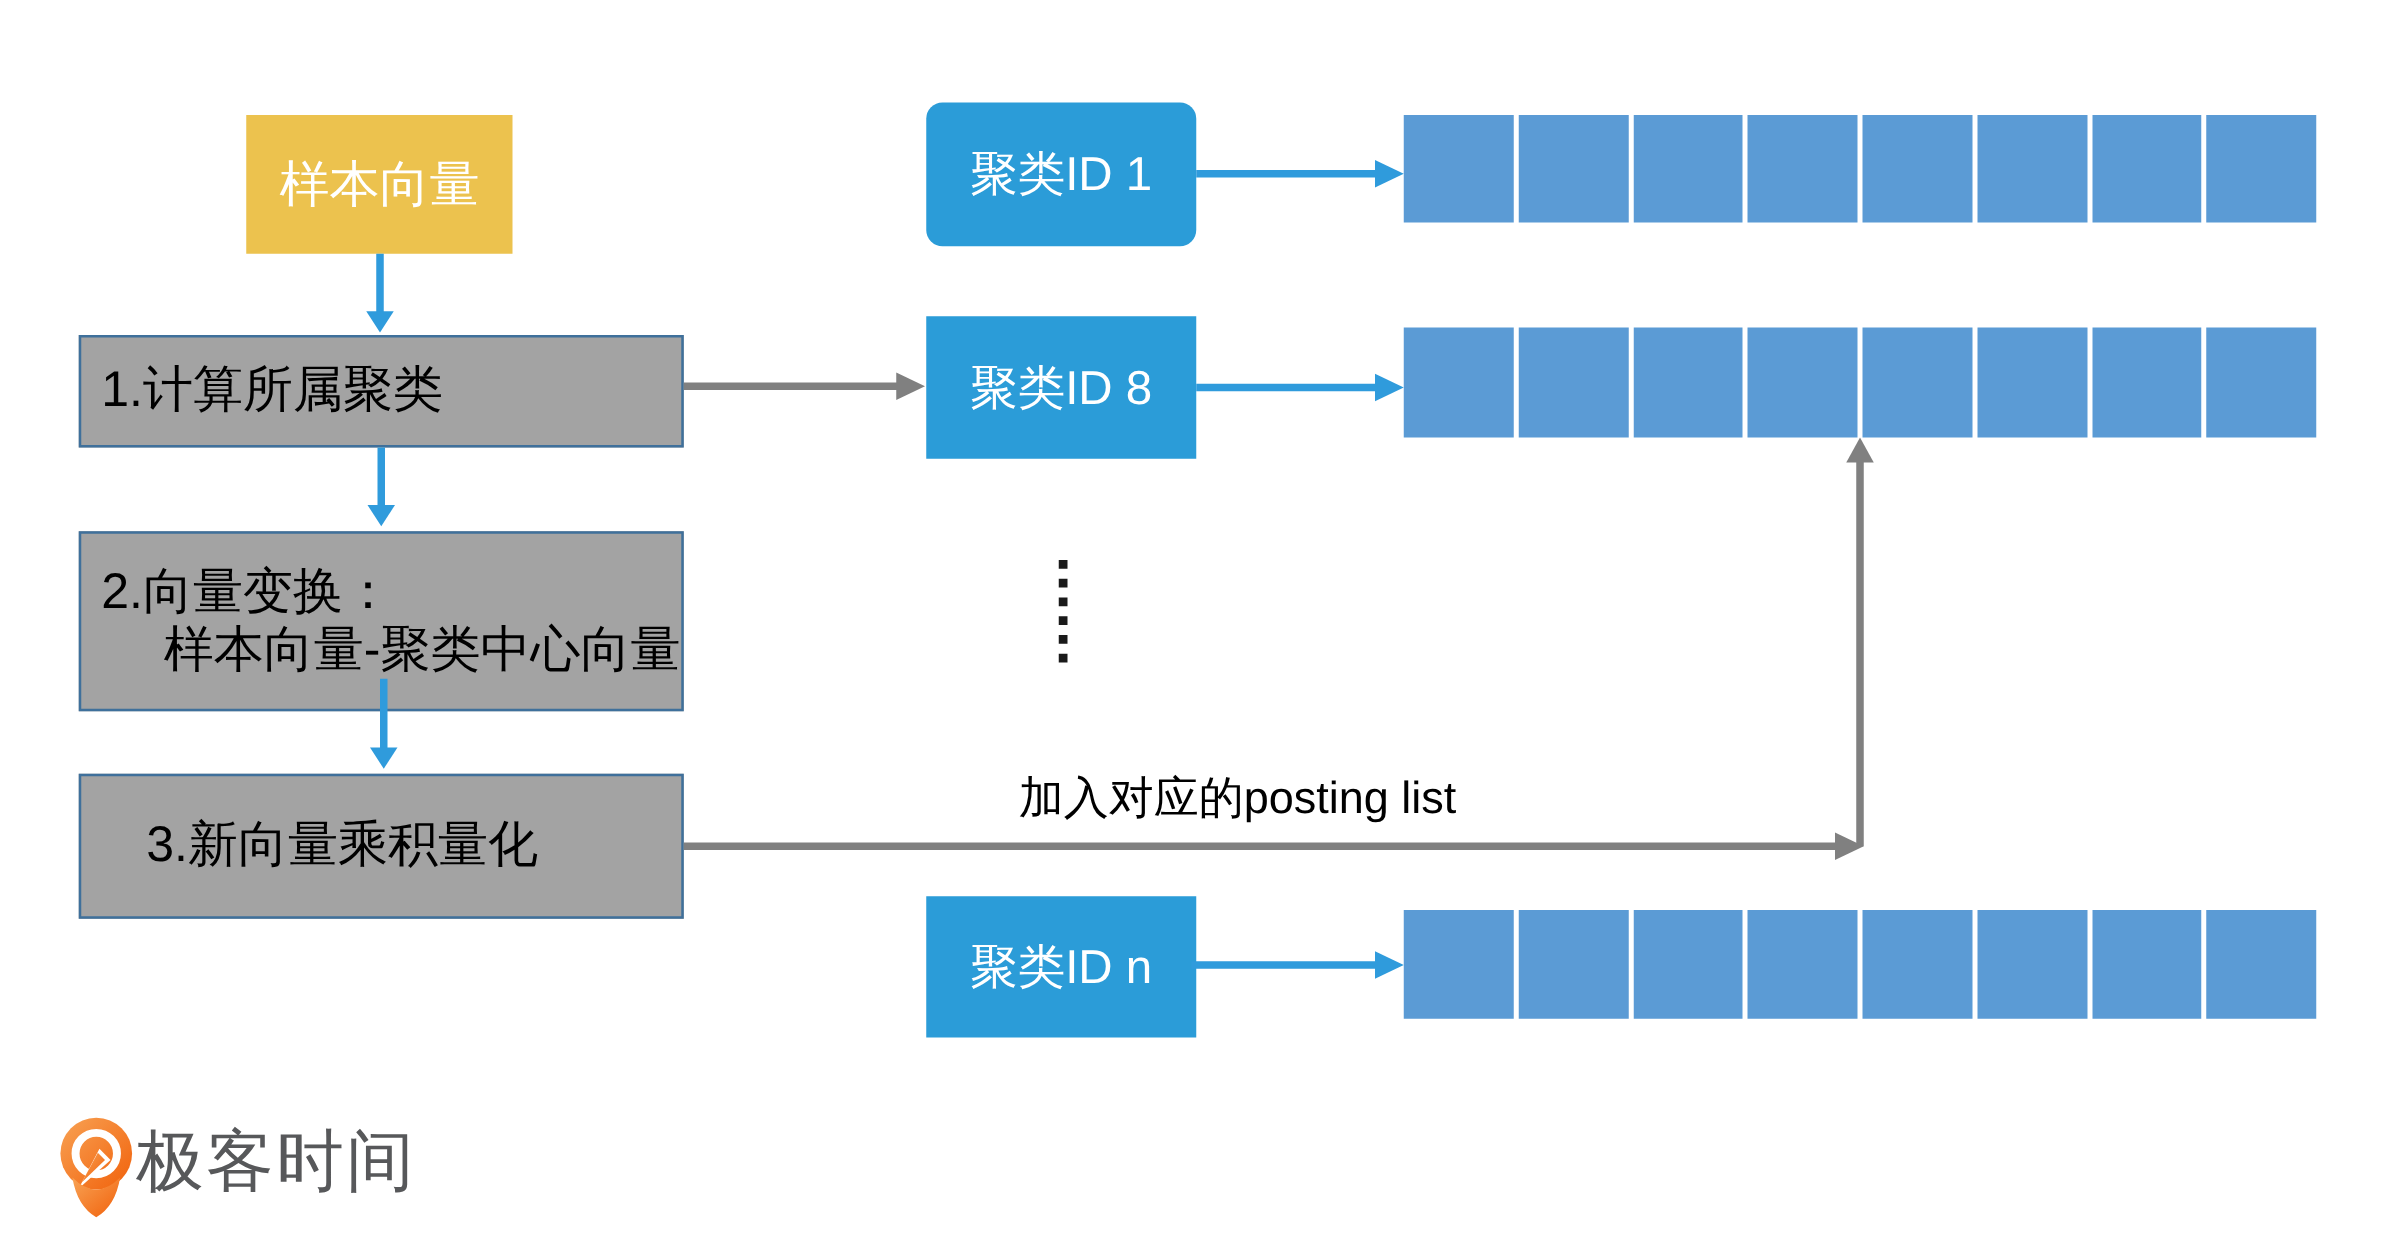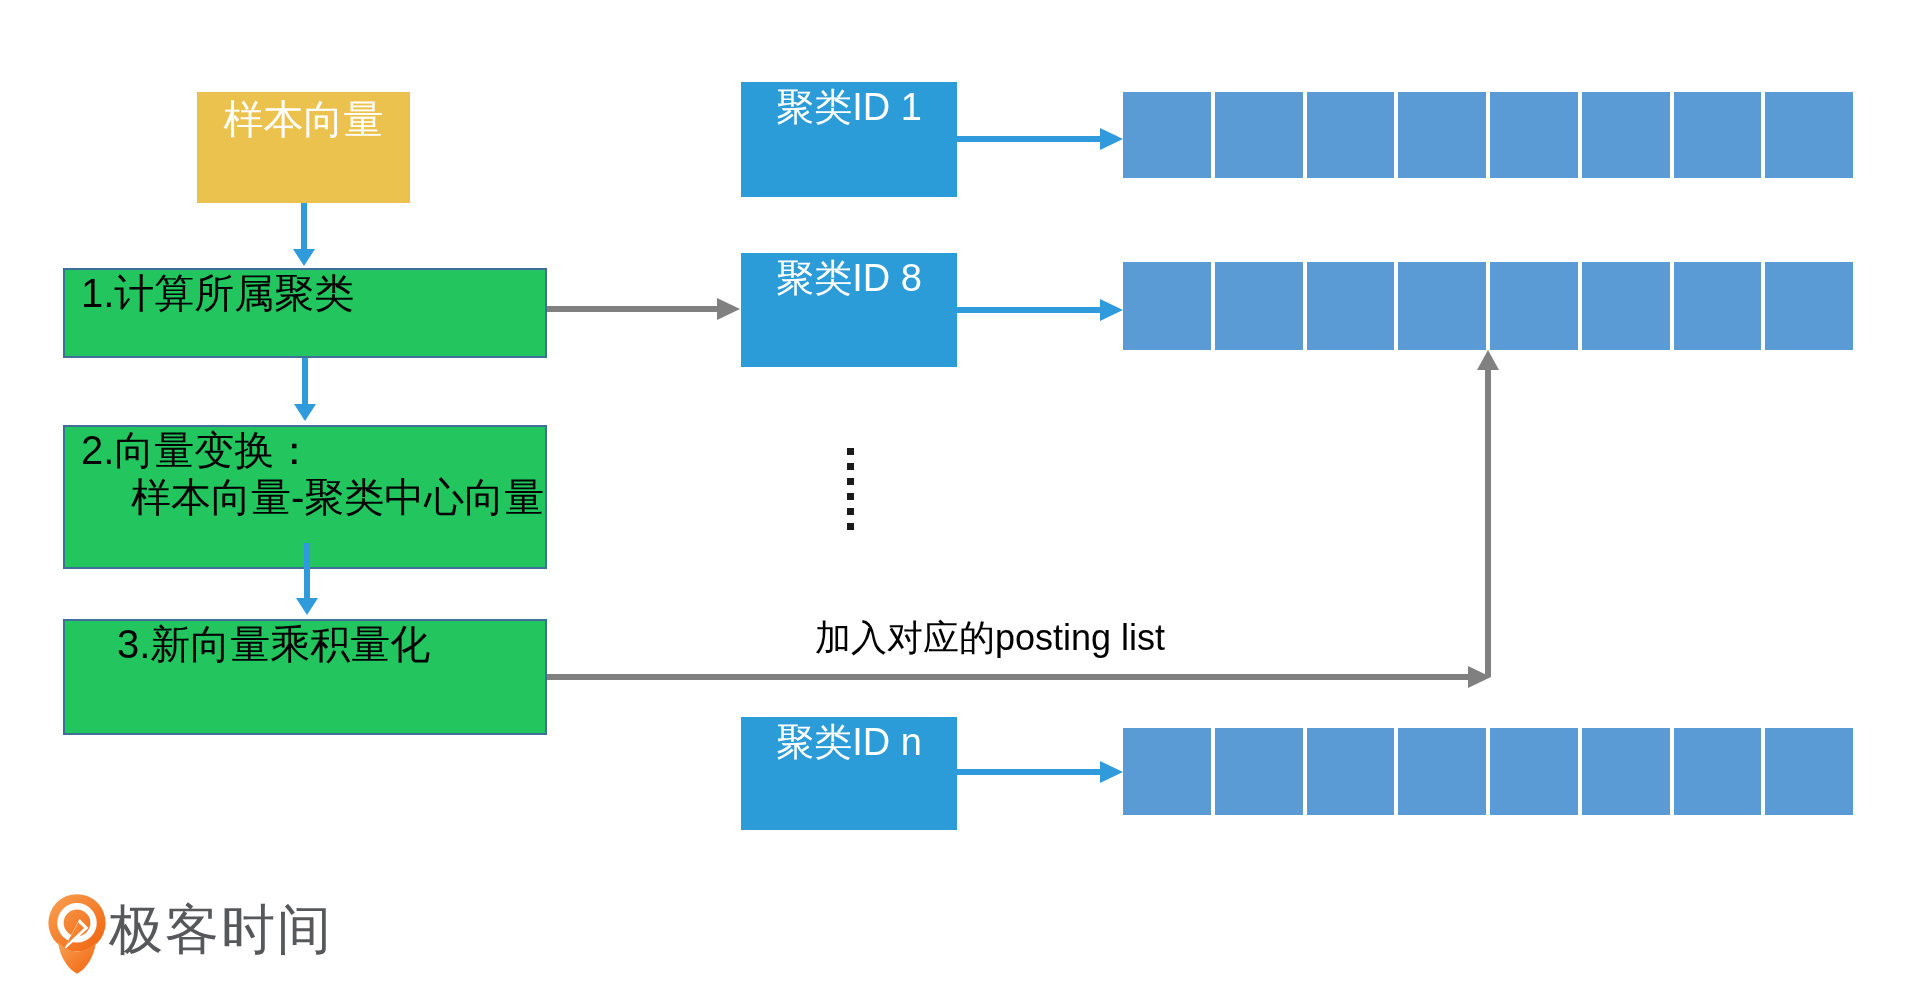--- a/index.html
+++ b/index.html
@@ -1,33 +1,33 @@
 <!DOCTYPE html>
 <html><head>
 <meta charset="utf-8">
 <style>
   html,body{margin:0;padding:0;background:#ffffff;}
   body{font-family:"Liberation Sans","DejaVu Sans",sans-serif;}
   #canvas{position:relative;width:1920px;height:995px;background:#fff;overflow:hidden;}
 
   
-  .box{position:absolute;box-sizing:border-box;display:flex;align-items:flex-start;}
+  .box{position:absolute;box-sizing:border-box;display:flex;align-items:center;}
   .sample-box{left:197px;top:92px;width:213px;height:111px;background:var(--gold);
               justify-content:center;color:#fff;font-size:40px;}
-  .step-box{left:63px;width:484px;background:#22c55e;border:2px solid var(--border-blue);
+  .step-box{left:63px;width:484px;background:#a3a3a3;border:2px solid var(--border-blue);
             color:#000;font-size:40px;}
   .step-box .txt{padding-left:16px;line-height:1.18;}
   .step1{top:268px;height:90px;}
   .step2{top:425px;height:144px;}
   .step3{top:619px;height:116px;padding-left:36px;}
   .indent2{padding-left:50px;}
 
   .cluster-box{left:741px;width:216px;background:var(--cluster-blue);justify-content:center;
                color:#fff;font-size:38px;}
-  .cluster1{top:82px;height:115px;}
+  .cluster1{top:82px;height:115px;border-radius:13px;}
   .cluster2{top:253px;height:114px;}
   .clustern{top:717px;height:113px;}
 
   
   .prow{position:absolute;left:1123px;width:730px;display:flex;gap:4px;}
   .prow1{top:92px;height:86px;}
   .prow2{top:262px;height:88px;}
   .prown{top:728px;height:87px;}
   .pcell{flex:1;background:var(--cell-blue);}
 

